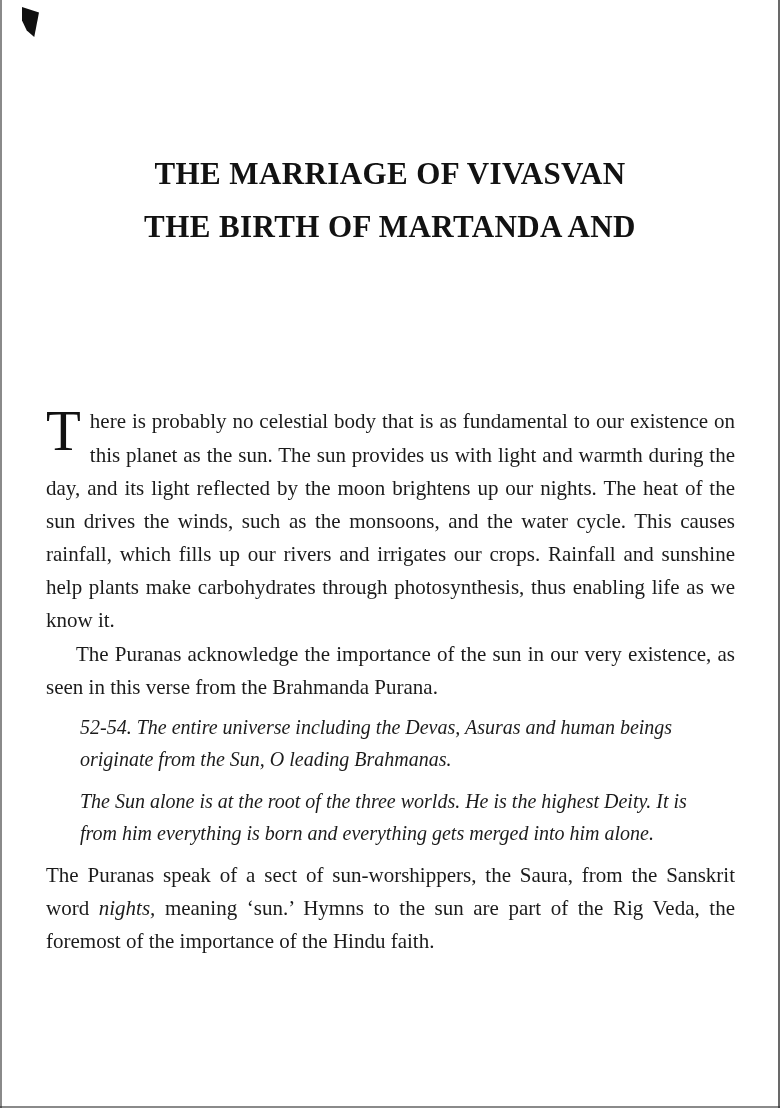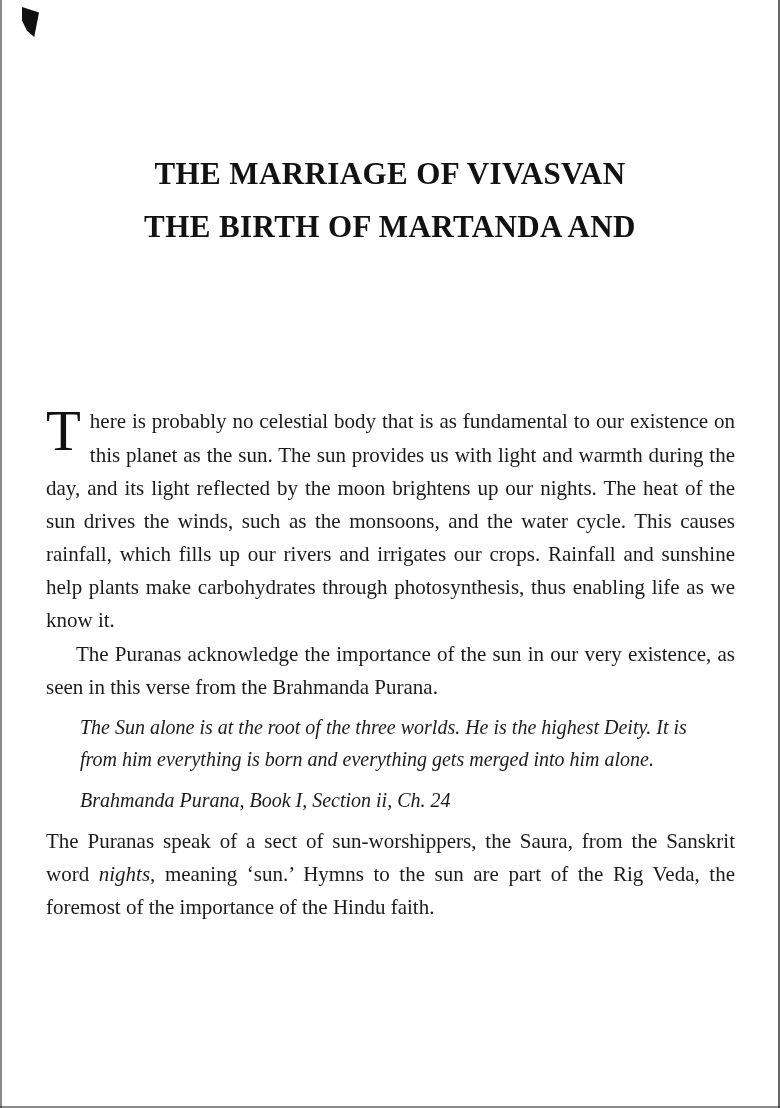--- a/index.html
+++ b/index.html
@@ -95,23 +95,23 @@
     <span class="title-line">THE BIRTH OF MARTANDA AND</span>
   </h1>
 
   <div class="body-col">
 
     <p class="para"><span class="dropcap">T</span><span>here is probably no celestial body that is as fundamental to our existence on this planet as the sun. The sun provides us with light and warmth during the day, and its light reflected by the moon brightens up our nights. The heat of the sun drives the winds, such as the monsoons, and the water cycle. This causes rainfall, which fills up our rivers and irrigates our crops. Rainfall and sunshine help plants make carbohydrates through photosynthesis, thus enabling life as we know it.</span></p>
 
     <p class="para indent-para">The Puranas acknowledge the importance of the sun in our very existence, as seen in this verse from the Brahmanda Purana.</p>
 
     <div class="quote-block">
+      <p class="quote-para">52-54. The entire universe including the Devas, Asuras and human beings originate from the Sun, O leading Brahmanas.</p>
       <p class="quote-para">The Sun alone is at the root of the three worlds. He is the highest Deity. It is from him everything is born and everything gets merged into him alone.</p>
     </div>
 
-    <p class="para citation">Brahmanda Purana, Book I, Section ii, Ch. 24</p>
 
     <p class="para closing-para"><span>The Puranas speak of a sect of sun-worshippers, the Saura, from the Sanskrit word </span><span class="em">nights,</span><span> meaning ‘sun.’ Hymns to the sun are part of the Rig Veda, the foremost of the importance of the Hindu faith.</span></p>
 
   </div>
 
 
 </div>
 
 </body></html>

